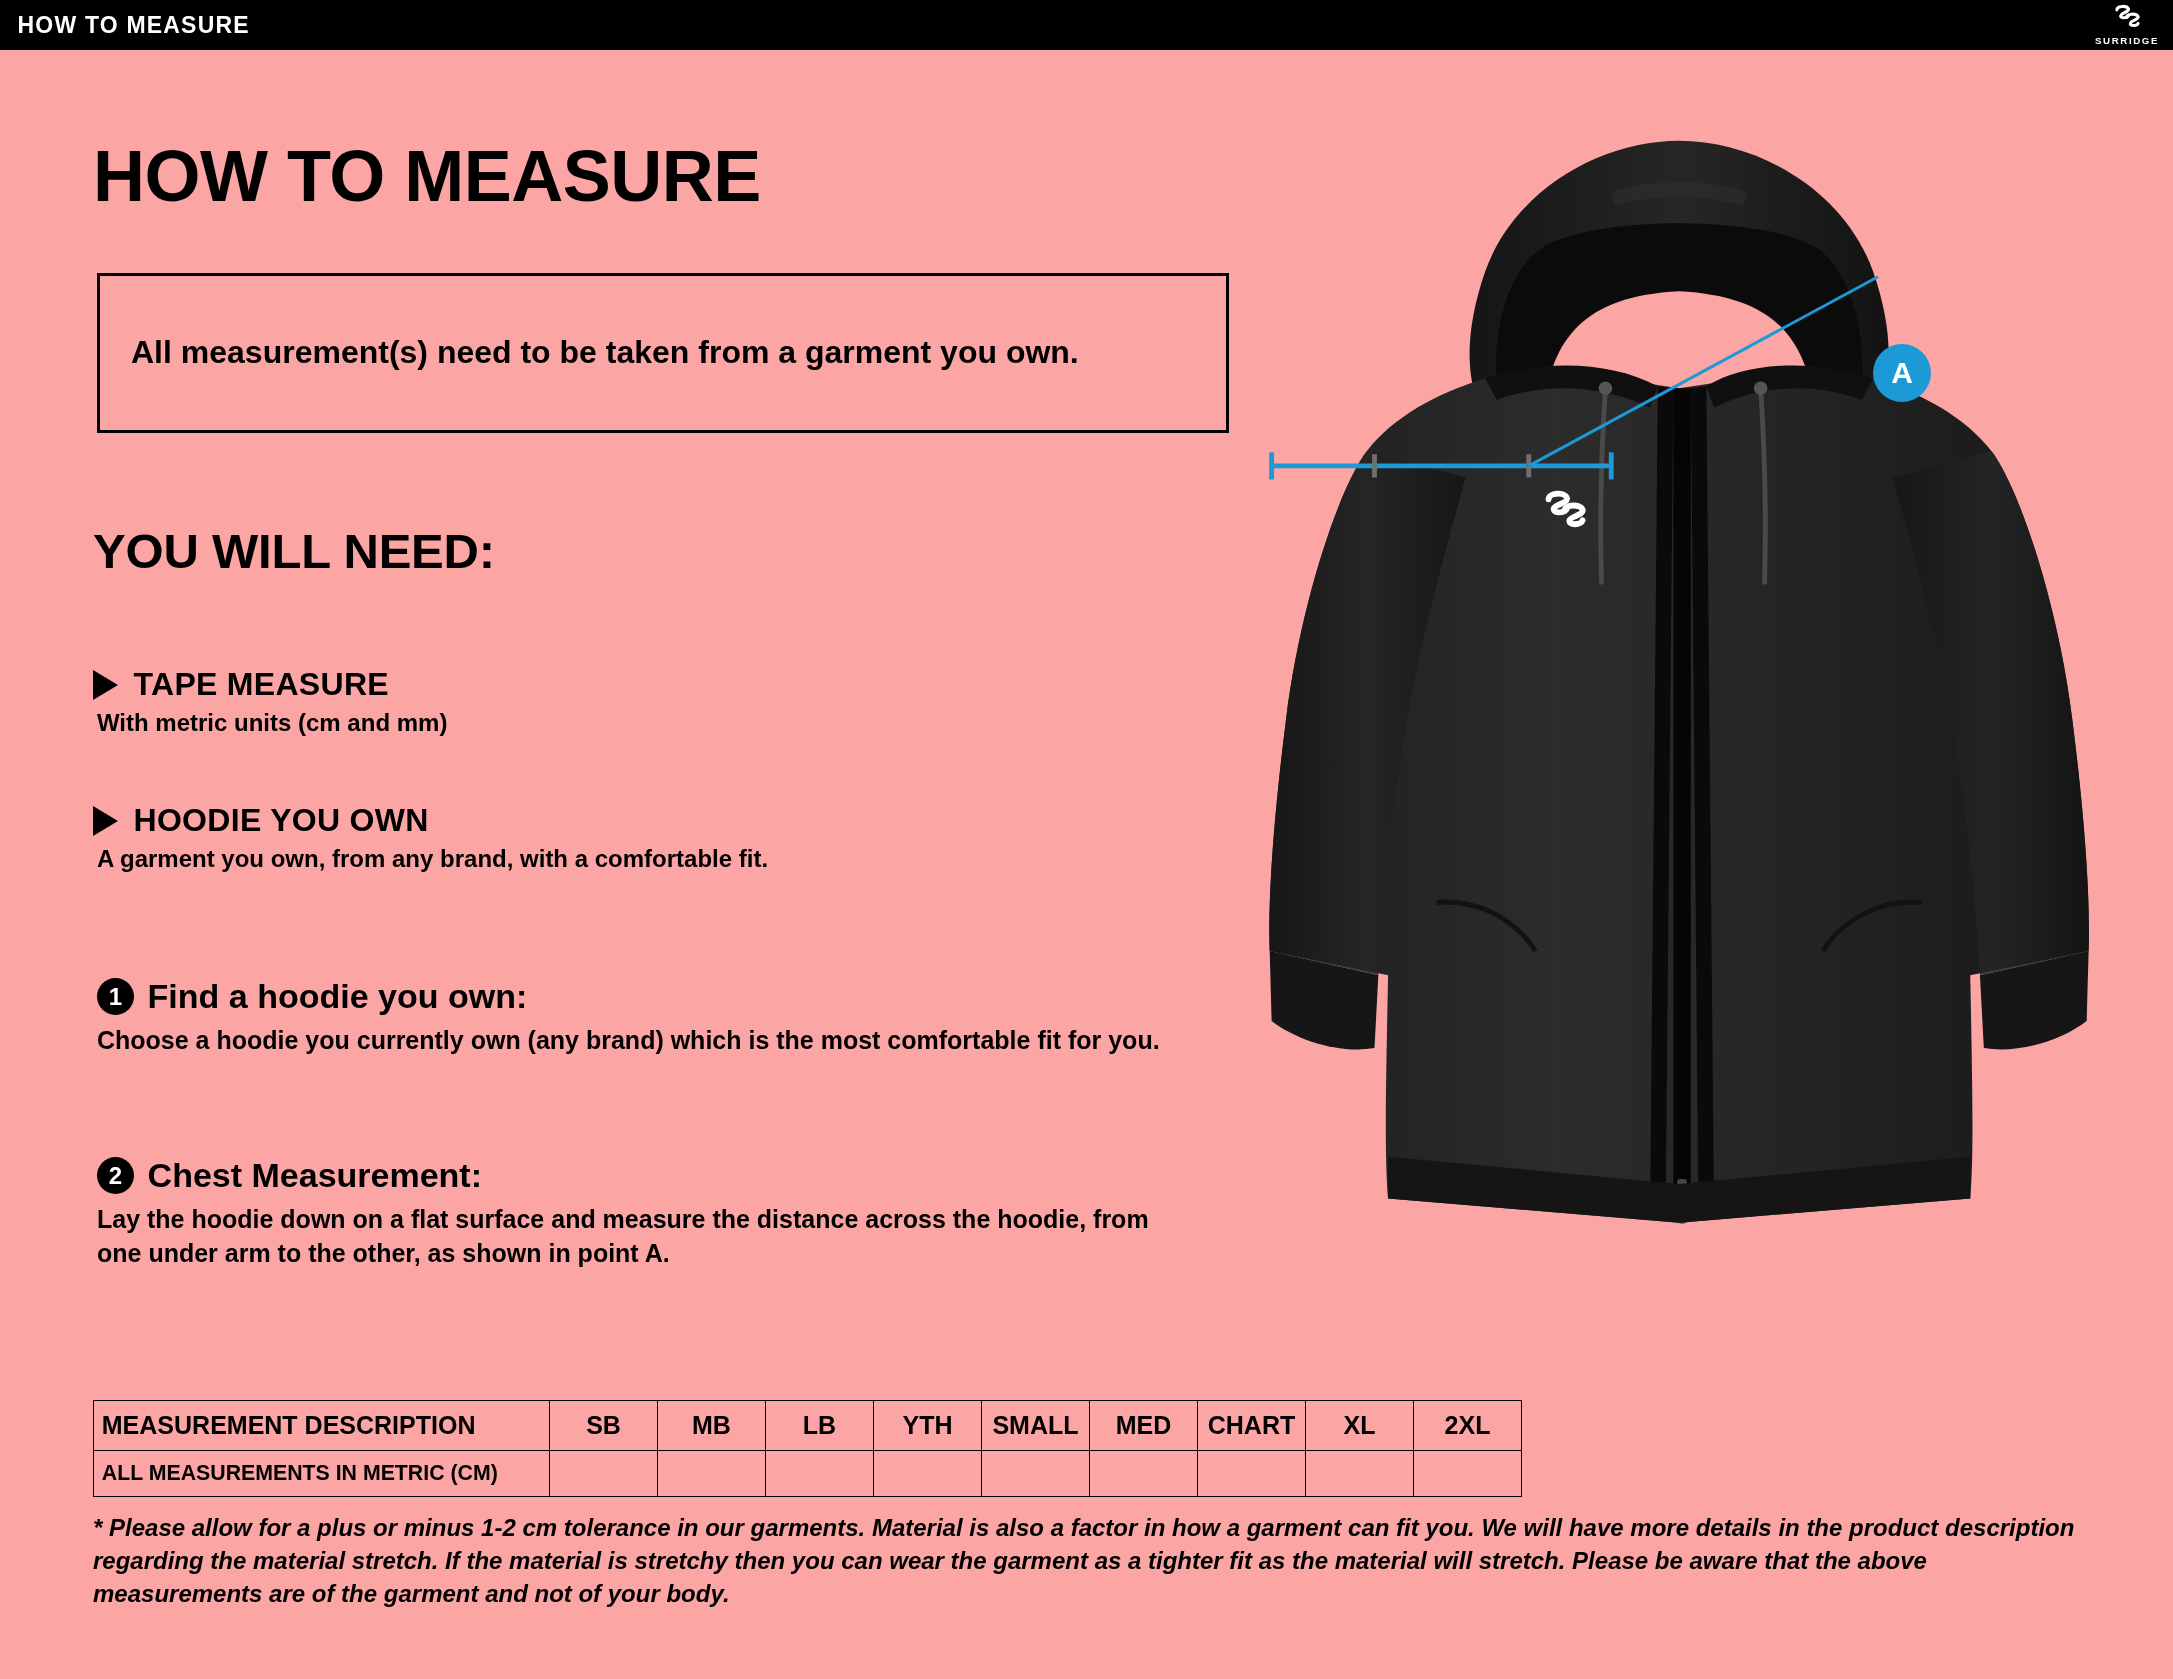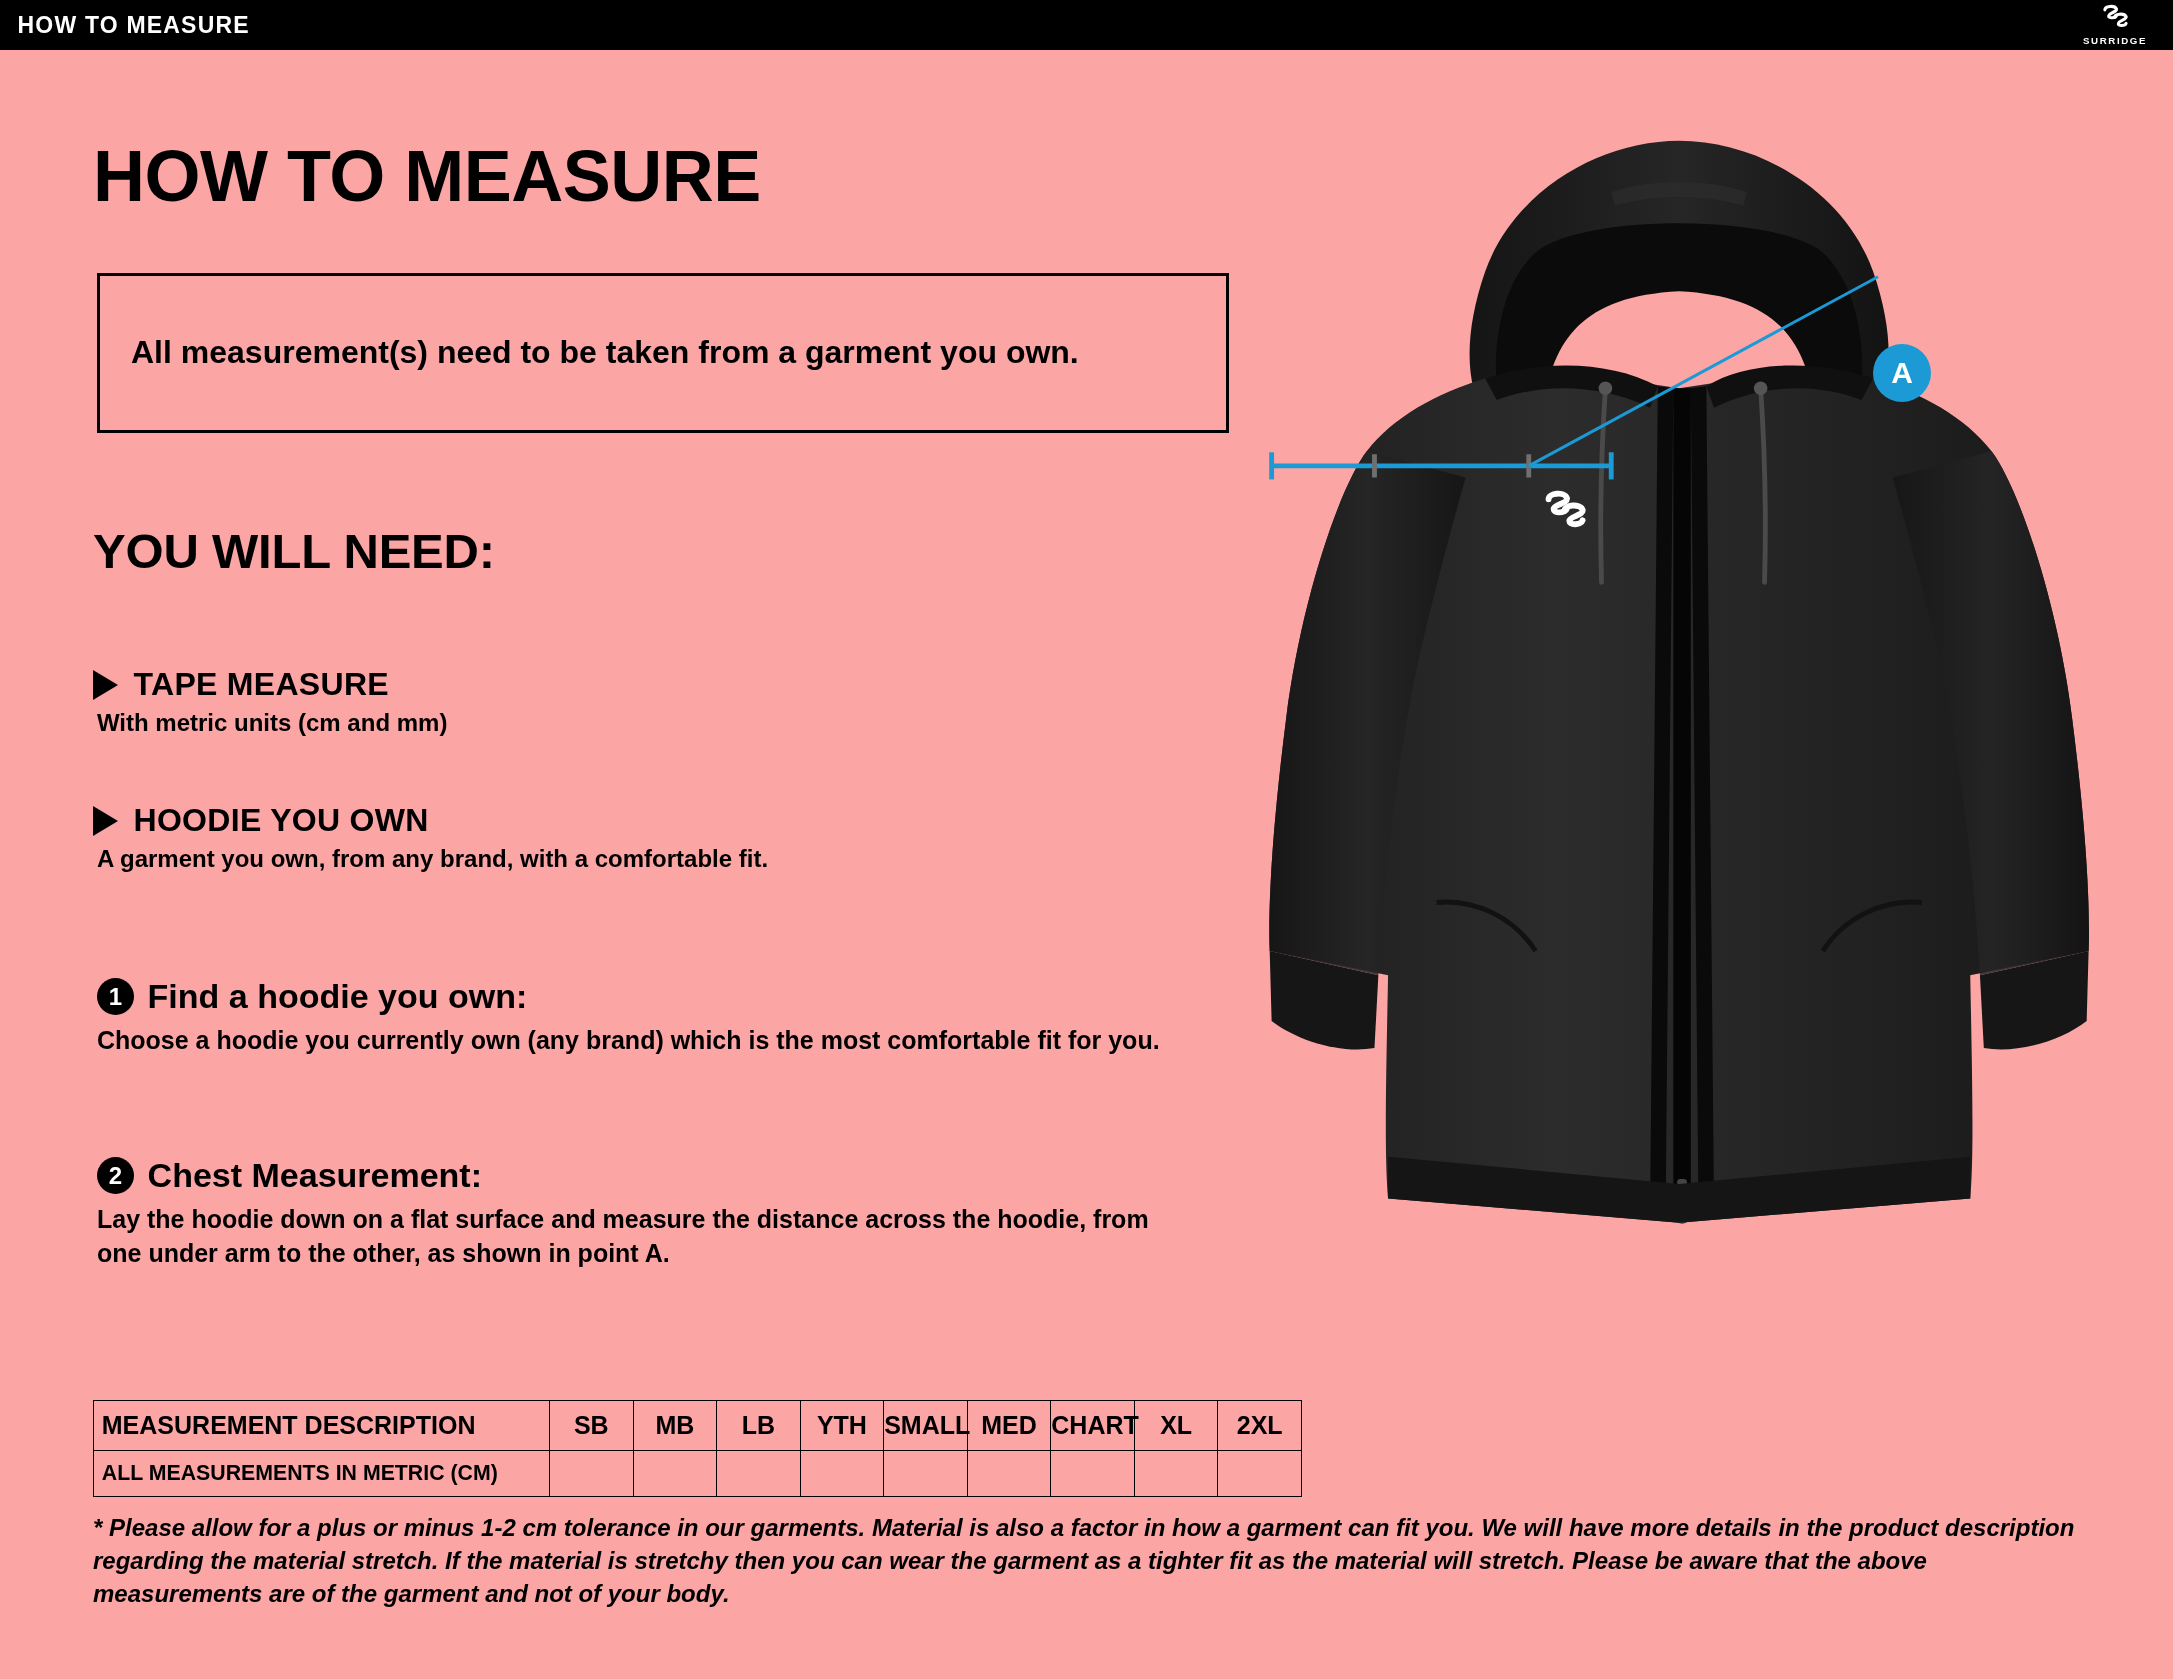--- a/index.html
+++ b/index.html
@@ -31,21 +31,21 @@
   .topbar-title {
     color: #ffffff;
     font-size: 23px;
     font-weight: bold;
     letter-spacing: 1.2px;
     padding-left: 17.5px;
   }
   .brand {
     display: flex;
     align-items: flex-start;
-    padding-right: 27px;
+    padding-right: 15px;
     gap: 5.8px;
   }
   .brand-logo {
     width: 29px; height: 31px;
     display: block;
   }
   .brand-name {
     color: #ffffff;
     font-size: 9.7px;
     font-weight: bold;
@@ -179,21 +179,21 @@
     font-weight: bold;
     color: #000;
     padding-bottom: 5.8px;
   }
 
   
   table.size-table {
     position: absolute;
     left: 93px;
     top: 1400px;
-    width: 1209px;
+    width: 1429px;
     border-collapse: collapse;
     table-layout: fixed;
   }
   table.size-table td, table.size-table th {
     border: 1.9px solid #000;
     color: #000;
     text-align: center;
     padding: 0;
     height: 46px;
     font-size: 21.3px;

